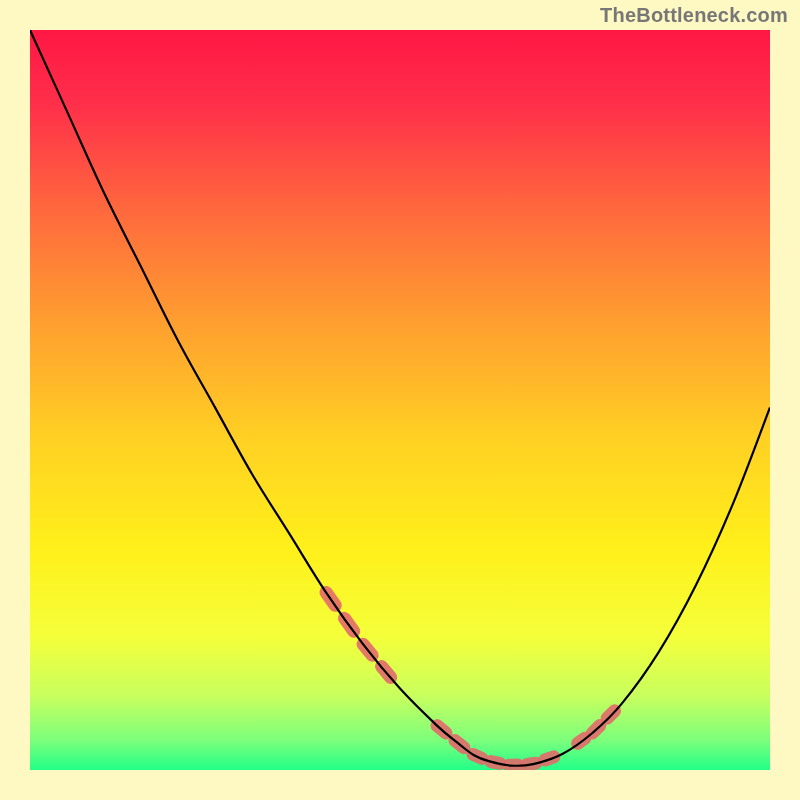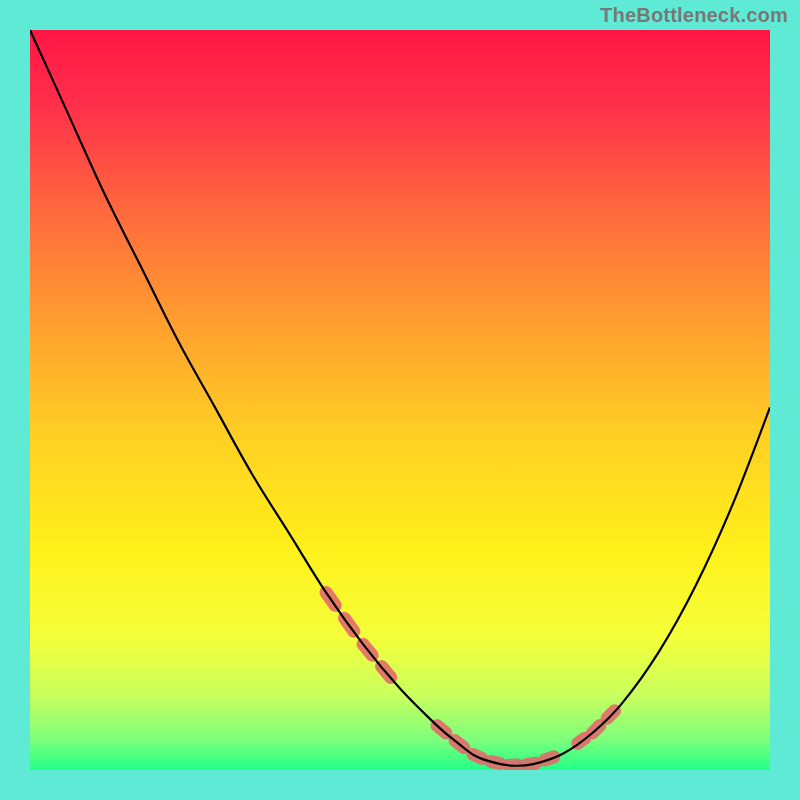--- a/index.html
+++ b/index.html
@@ -10,21 +10,21 @@
     overflow: hidden;
     background: #000;
     font-family: Arial, Helvetica, sans-serif;
   }
   .frame {
     position: absolute;
     top: 0;
     left: 0;
     width: 800px;
     height: 800px;
-    background: #5eead4;
+    background: #fef9c3;
   }
   .watermark {
     position: absolute;
     top: 4px;
     right: 12px;
     color: #777;
     font-size: 20px;
     font-weight: bold;
     letter-spacing: 0.2px;
     z-index: 10;

